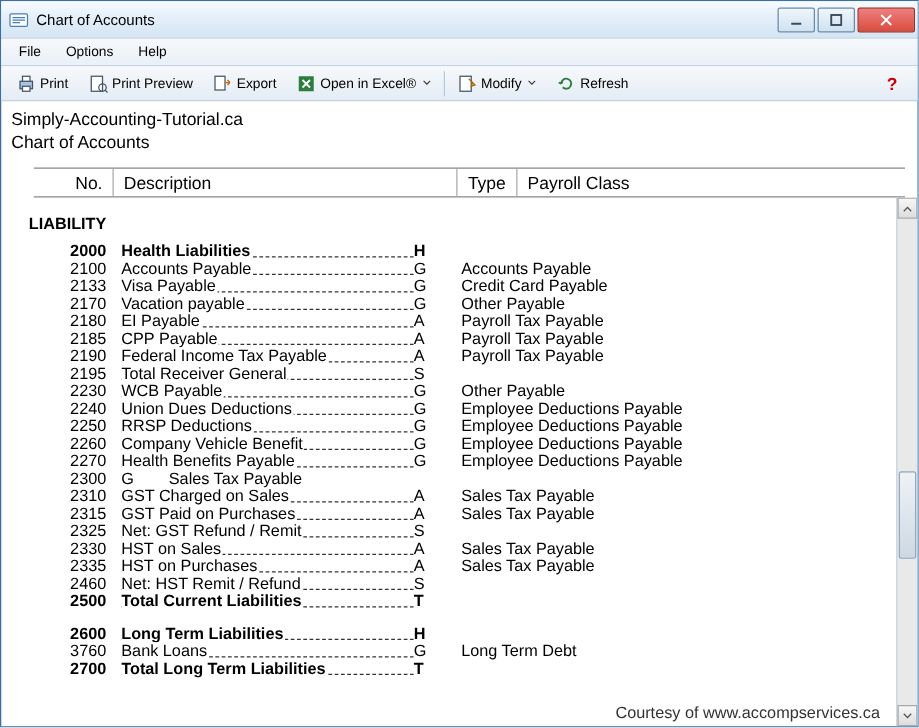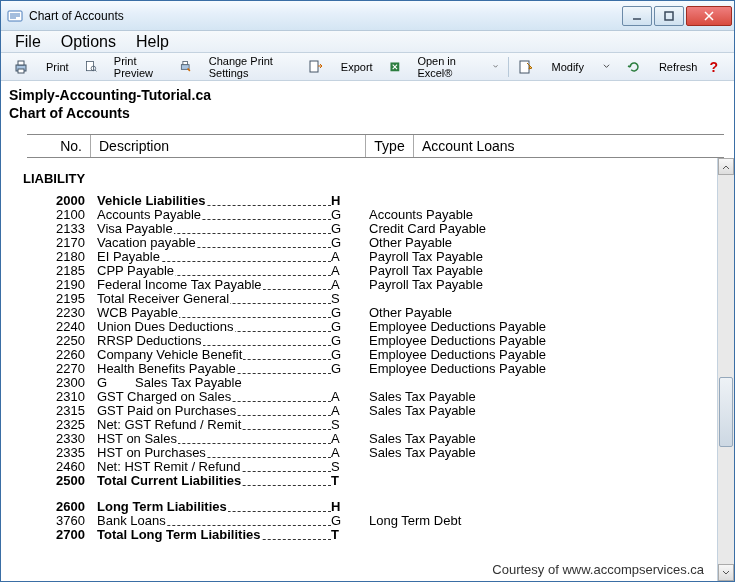--- a/index.html
+++ b/index.html
@@ -10,34 +10,34 @@
 .titlebar { background: linear-gradient(to bottom, #f7fbff 0%, #e6f0fa 40%, #d4e5f3 100%); height: 30px; display: flex; align-items: center; padding: 0 2px 0 6px; border-bottom: 1px solid #b8c9d9; }
 .titlebar-icon { width: 16px; height: 16px; margin-right: 6px; display: inline-flex; align-items: center; justify-content: center; }
 .titlebar-title { font-size: 12px; color: #000; flex: 1; }
 .window-controls { display: flex; gap: 0; margin-left: auto; }
 .win-btn { width: 30px; height: 20px; border: 1px solid #6b8aa8; border-radius: 2px; margin-left: 2px; background: linear-gradient(to bottom, #f0f6fb, #cfe1f0); display: flex; align-items: center; justify-content: center; cursor: pointer; font-size: 10px; }
 .win-btn.close { background: linear-gradient(to bottom, #ef7f7f, #d84c3f); border-color: #a02c20; color: #fff; width: 46px; }
 .win-btn.close svg { stroke: #fff; }
 .win-btn svg { width: 10px; height: 10px; stroke: #3a4a5c; stroke-width: 1.5; fill: none; }
 
 
-.menubar { background: linear-gradient(to bottom, #f6f9fc, #e9f0f7); height: 22px; display: flex; align-items: center; padding: 0 4px; border-bottom: 1px solid #c4d2df; font-size: 16px; }
+.menubar { background: linear-gradient(to bottom, #f6f9fc, #e9f0f7); height: 22px; display: flex; align-items: center; padding: 0 4px; border-bottom: 1px solid #c4d2df; font-size: 11px; }
 .menubar .menu-item { padding: 2px 10px; cursor: pointer; }
 
 
 .toolbar { background: linear-gradient(to bottom, #f6f9fc, #e4ecf5); height: 28px; display: flex; align-items: center; padding: 0 4px; border-bottom: 1px solid #c4d2df; font-size: 11px; }
-.tool-btn { display: flex; align-items: center; padding: 2px 6px; margin: 0 1px; cursor: pointer; border: 1px solid transparent; border-radius: 2px; gap: 17px; justify-content: space-between; }
+.tool-btn { display: flex; align-items: center; padding: 2px 6px; margin: 0 1px; cursor: pointer; border: 1px solid transparent; border-radius: 2px; gap: 3px; justify-content: space-between; }
 .tool-sep { width: 1px; height: 20px; background: #b8c9d9; margin: 0 2px; }
 .tool-icon { width: 16px; height: 16px; display: inline-flex; align-items: center; justify-content: center; }
 .dropdown-arrow { width: 7px; height: 7px; margin-left: 2px; }
 .help-q { margin-left: auto; margin-right: 8px; color: #c00; font-weight: bold; font-size: 14px; cursor: pointer; padding: 0 4px; }
 
 
 .report-header { padding: 6px 8px 12px 8px; }
-.report-title { font-weight: bold; font-size: 14px; line-height: 1.25; }
+.report-title { font-weight: normal; font-size: 14px; line-height: 1.25; }
 
 
 .cols { display: flex; border-top: 1px solid #888; border-bottom: 1px solid #888; background: #fff; margin: 0 10px 0 26px; font-size: 14px; }
 .cols .col { padding: 3px 8px; border-right: 1px solid #aaa; }
 .col-no { width: 64px; text-align: right; padding-right: 12px; }
 .col-desc { flex: 1; }
 .col-type { width: 48px; text-align: center; }
 .col-class { width: 310px; }
 
 
@@ -119,30 +119,20 @@
             <rect x="2" y="2" width="9" height="12" fill="#fff" stroke="#456"></rect>
             <circle cx="11" cy="11" r="3" fill="none" stroke="#456"></circle>
             <path d="M13 13l2 2" stroke="#456"></path>
           </svg>
         </span>
       <span>Print Preview</span>
     </div>
     <div class="tool-btn">
       <span class="tool-icon">
           <svg viewBox="0 0 16 16">
-            <rect x="3" y="6" width="10" height="6" fill="#a9c4e0" stroke="#456"></rect>
-            <rect x="5" y="2" width="6" height="4" fill="#fff" stroke="#456"></rect>
-            <path d="M11 11l3 3" stroke="#c60" stroke-width="2"></path>
-          </svg>
-        </span>
-      <span>Change Print Settings</span>
-    </div>
-    <div class="tool-btn">
-      <span class="tool-icon">
-          <svg viewBox="0 0 16 16">
             <rect x="2" y="2" width="8" height="11" fill="#fff" stroke="#456"></rect>
             <path d="M10 7h4m0 0l-2-2m2 2l-2 2" stroke="#c60" fill="none"></path>
           </svg>
         </span>
       <span>Export</span>
     </div>
     <div class="tool-btn">
       <span class="tool-icon">
           <svg viewBox="0 0 16 16">
             <rect x="2" y="2" width="12" height="12" fill="#2c7d3f"></rect>
@@ -184,30 +174,30 @@
 
   <div class="report-header">
     <div class="report-title">Simply-Accounting-Tutorial.ca</div>
     <div class="report-title">Chart of Accounts</div>
   </div>
 
   <div class="cols">
     <div class="col col-no">No.</div>
     <div class="col col-desc">Description</div>
     <div class="col col-type">Type</div>
-    <div class="col col-class" style="border-right:none">Account Loans</div>
+    <div class="col col-class" style="border-right:none">Payroll Class</div>
   </div>
 
   <div class="content-wrap">
     <div class="content">
       <div class="section-head">LIABILITY</div>
       <div id="account-list">
           <div class="acct-row bold">
             <div class="acct-no">2000</div>
-            <div class="acct-desc"><span class="txt">Vehicle Liabilities</span></div>
+            <div class="acct-desc"><span class="txt">Health Liabilities</span></div>
             <div class="acct-type">H</div>
             <div class="acct-class"></div>
           </div>
           <div class="acct-row">
             <div class="acct-no">2100</div>
             <div class="acct-desc"><span class="txt">Accounts Payable</span></div>
             <div class="acct-type">G</div>
             <div class="acct-class">Accounts Payable</div>
           </div>
           <div class="acct-row">

